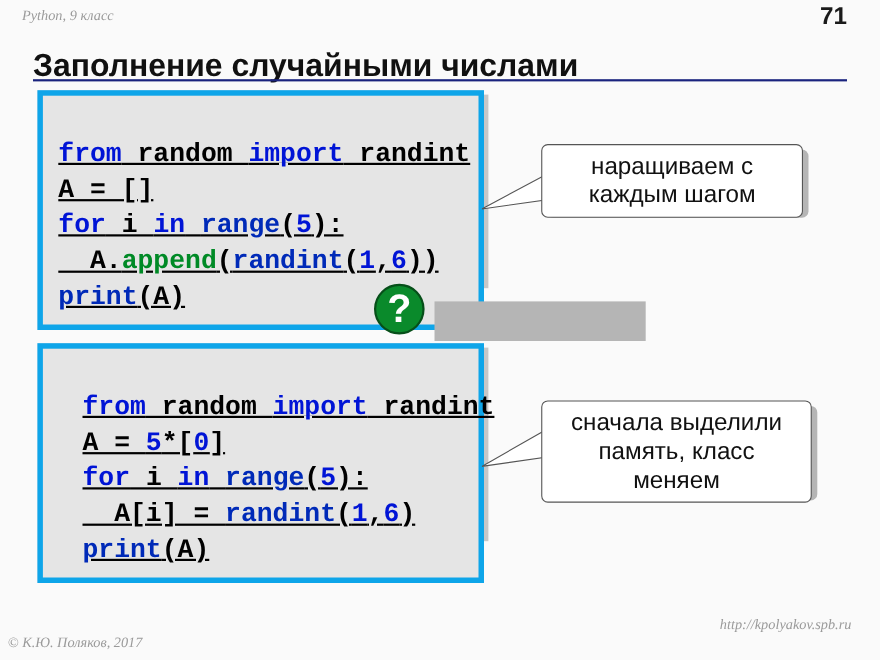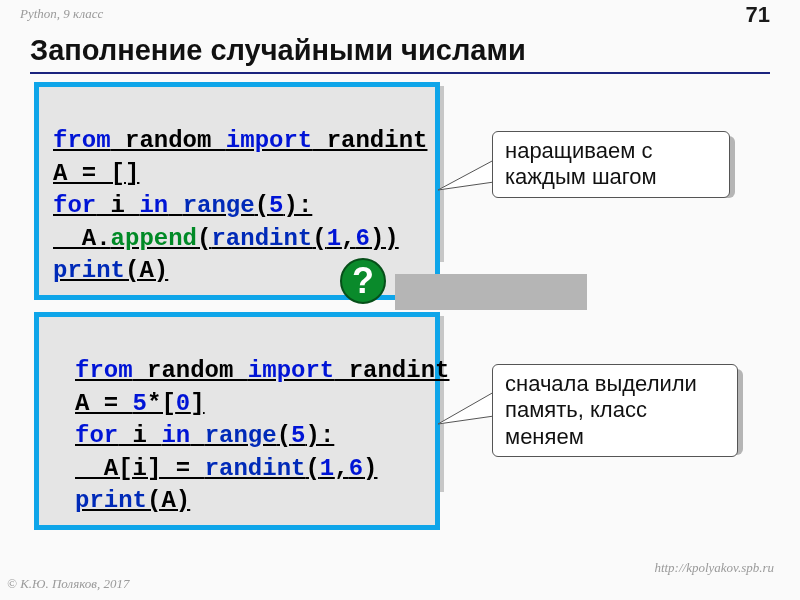--- a/index.html
+++ b/index.html
@@ -25,21 +25,21 @@
   }
   .page-num {
     position: absolute;
     top: 2px; right: 30px;
     color: #1a1a1a;
     font-size: 22px;
     font-weight: bold;
   }
   .title {
     position: absolute;
-    top: 34px; left: 30px;
+    top: 44px; left: 30px;
     font-size: 29px;
     font-weight: bold;
     font-family: Arial, sans-serif;
     color: #111;
   }
   .title-underline {
     position: absolute;
     top: 72px; left: 30px;
     width: 740px; height: 2px;
     background: #1a237e;
@@ -77,20 +77,21 @@
     background: #b5b5b5;
   }
   .callout {
     position: absolute;
     background: #fff;
     border: 1px solid #555;
     border-radius: 6px;
     font-size: 22px;
     font-family: Arial, sans-serif;
     color: #111;
+    text-align: center;
     padding: 6px 12px;
     line-height: 1.2;
   }
   .q-badge {
     position: absolute;
     width: 46px; height: 46px;
     background: #0a8a2b;
     border: 2px solid #064f19;
     border-radius: 50%;
     color: #fff;

